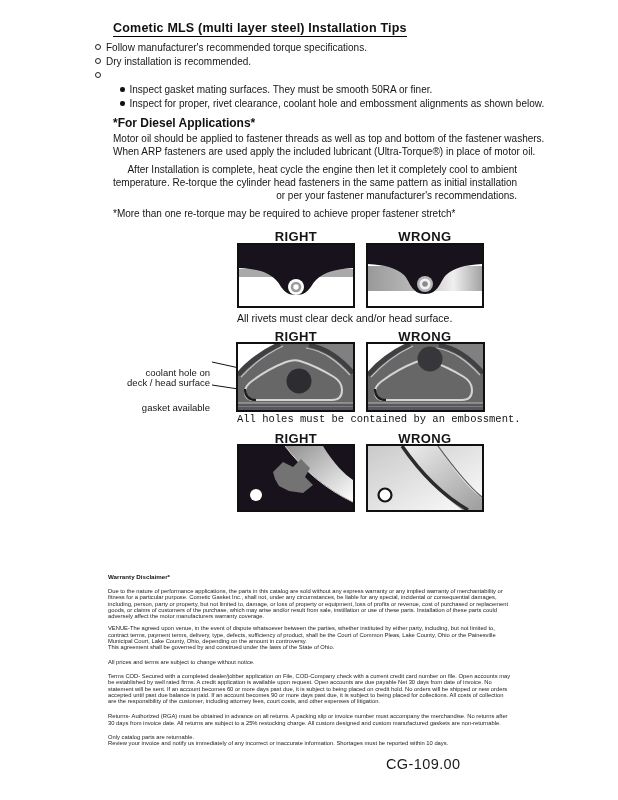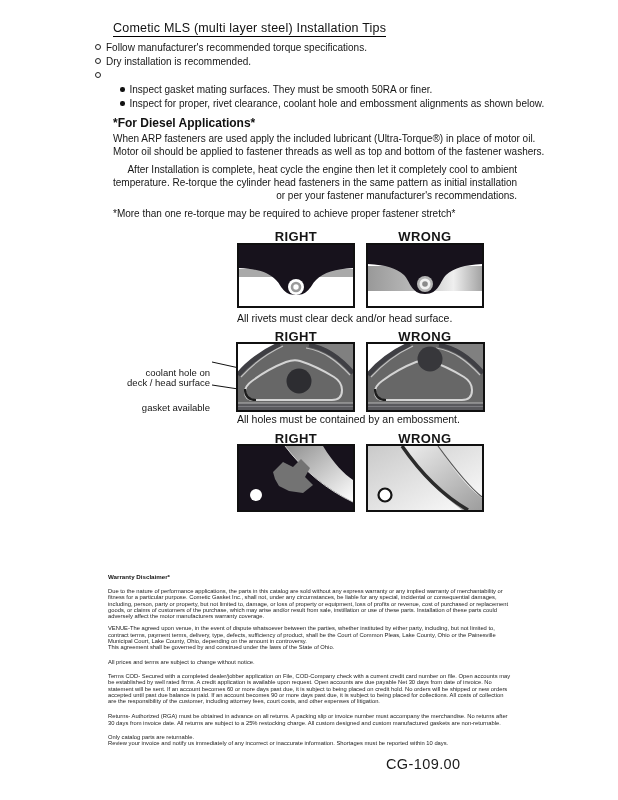--- a/index.html
+++ b/index.html
@@ -1,19 +1,19 @@
 <!DOCTYPE html>
 <html><head>
 <meta charset="utf-8">
 <style>
   html,body{margin:0;padding:0;background:#ffffff;}
   .page{position:relative;width:618px;height:800px;background:#ffffff;overflow:hidden;
         font-family:"Liberation Sans","DejaVu Sans",sans-serif;color:#111;}
   .abs{position:absolute;}
-  .title{font-size:12.5px;font-weight:normal;letter-spacing:.2px;border-bottom:1.6px solid #000;
+  .title{font-size:12.5px;font-weight:bold;letter-spacing:.2px;border-bottom:1.6px solid #000;
          padding-bottom:1px;white-space:nowrap;}
   .bodyline{font-size:10px;line-height:14px;white-space:nowrap;color:#161616;}
   .pline{font-size:10px;line-height:13px;white-space:nowrap;color:#161616;}
   .dotO{display:inline-block;width:4px;height:4px;border:1.1px solid #222;border-radius:50%;
         margin-right:5px;vertical-align:1.5px;}
   .dotF{display:inline-block;width:4.5px;height:4.5px;background:#111;border-radius:50%;
         margin-right:5px;vertical-align:1.5px;}
   .h2{font-size:12px;font-weight:bold;white-space:nowrap;}
   .rwlabel{width:118px;text-align:center;font-size:13px;font-weight:600;letter-spacing:.4px;color:#151515;}
   .caption{font-size:10.5px;line-height:11.5px;white-space:nowrap;color:#141414;}
@@ -34,22 +34,22 @@
     <div class="bodyline"><span class="dotO"></span><span>Follow manufacturer's recommended torque specifications.</span></div>
     <div class="bodyline"><span class="dotO"></span><span>Dry installation is recommended.</span></div>
     <div class="bodyline"><span class="dotO"></span></div>
     <div class="bodyline" style="margin-left:25px;"><span class="dotF"></span><span>Inspect gasket mating surfaces.  They must be smooth 50RA or finer.</span></div>
     <div class="bodyline" style="margin-left:25px;"><span class="dotF"></span><span>Inspect for proper, rivet clearance, coolant hole and embossment alignments as shown below.</span></div>
   </div>
 
   <div class="abs h2" style="left:113px;top:116px;">*For Diesel Applications*</div>
 
   <div class="abs" style="left:113px;top:132px;">
+    <div class="pline">Motor oil should be applied to fastener threads as well as top and bottom of the fastener washers.</div>
     <div class="pline">When ARP fasteners are used apply the included lubricant (Ultra-Torque®) in place of motor oil.</div>
-    <div class="pline">Motor oil should be applied to fastener threads as well as top and bottom of the fastener washers.</div>
   </div>
 
   <div class="abs" style="left:113px;top:163px;text-align:right;">
     <div class="pline">After Installation is complete, heat cycle the engine then let it completely cool to ambient</div>
     <div class="pline">temperature. Re-torque the cylinder head fasteners in the same pattern as initial installation</div>
     <div class="pline">or per your fastener manufacturer's recommendations.</div>
   </div>
 
   <div class="abs pline" style="left:113px;top:207px;">*More than one re-torque may be required to achieve proper fastener stretch*</div>
 
@@ -128,21 +128,21 @@
     <path d="M70,6 C88,9 101,19 114,33" stroke="#c2c2c2" stroke-width="1.2" fill="none"></path>
     <rect x="2" y="61" width="115" height="7" fill="#59595d"></rect>
     <line x1="2" y1="61" x2="117" y2="61" stroke="#b8b8b8" stroke-width="1"></line>
     <line x1="2" y1="64.5" x2="117" y2="64.5" stroke="#85858a" stroke-width="0.8"></line>
     <path d="M18,58 L96,58 Q106,58 106,48 Q106,40 98,35 Q80,24 64,19 Q58,17 50,20 Q32,27 16,39 Q9,44 9,50 Q9,58 18,58 Z" stroke="#d4d4d4" stroke-width="2" fill="none"></path>
     <path d="M9,47 Q9,58 20,58" stroke="#1c1c1c" stroke-width="2.2" fill="none"></path>
     <circle cx="64" cy="17" r="12.5" fill="#37373b"></circle>
     <rect x="1" y="1" width="117" height="68" fill="none" stroke="#101010" stroke-width="2"></rect>
   </svg>
 
-  <div class="abs caption" style="left:237px;top:414px;">All holes must be contained by an embossment.</div>
+  <div class="abs caption" style="left:237px;top:414px;font-family:Liberation Mono, monospace;">All holes must be contained by an embossment.</div>
 
   <div class="abs rwlabel" style="left:237px;top:431px;">RIGHT</div>
   <div class="abs rwlabel" style="left:366px;top:431px;">WRONG</div>
 
   <svg class="abs" style="left:237px;top:444px;" width="118" height="68" viewBox="0 0 118 68">
     <defs>
       <linearGradient id="g3r" x1="0" y1="0" x2="1" y2="1">
         <stop offset="0" stop-color="#8f8f8f"></stop>
           <stop offset="1" stop-color="#ffffff"></stop>
       </linearGradient>

